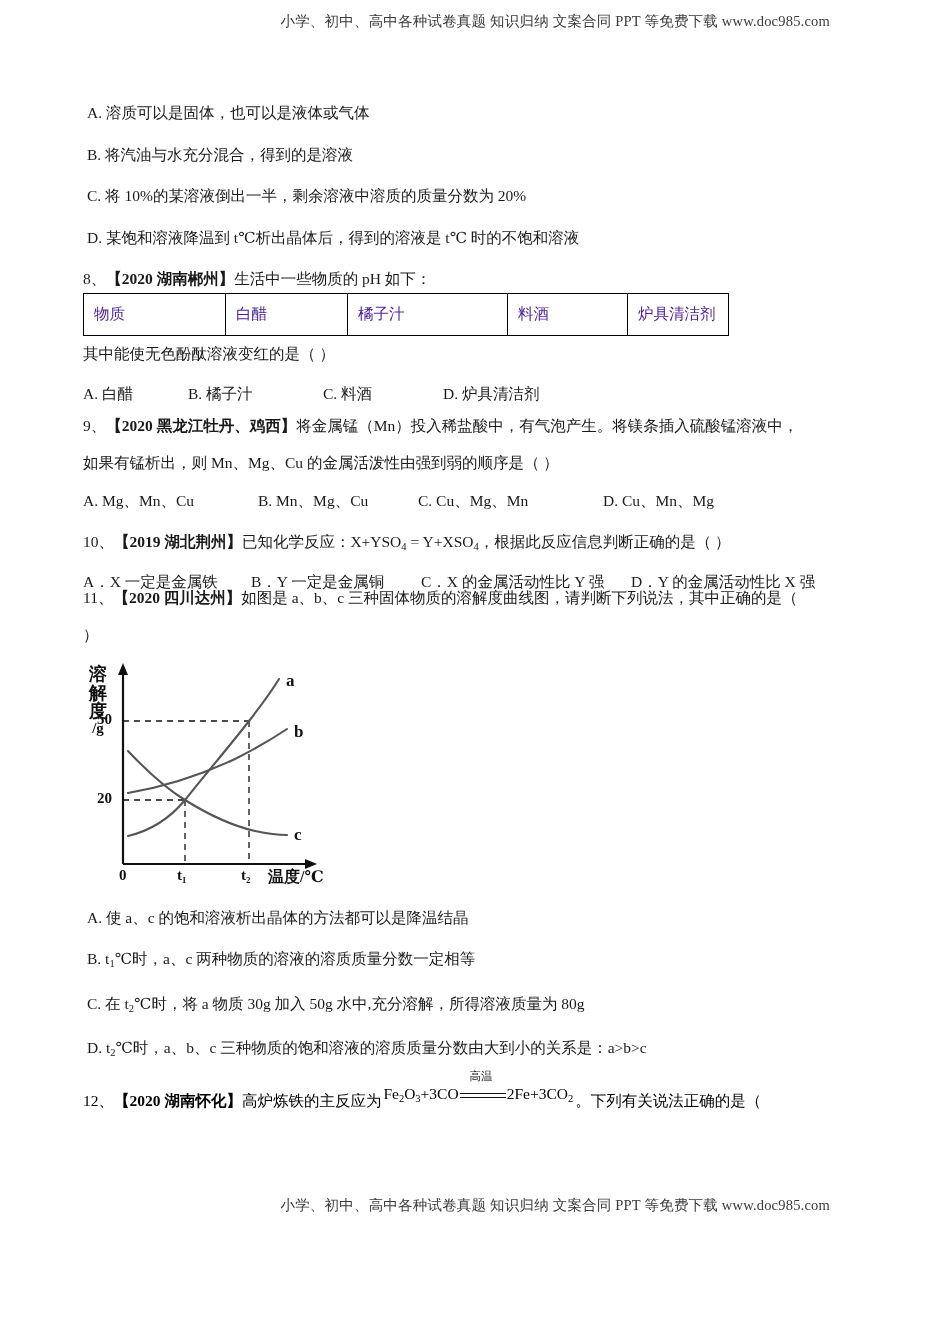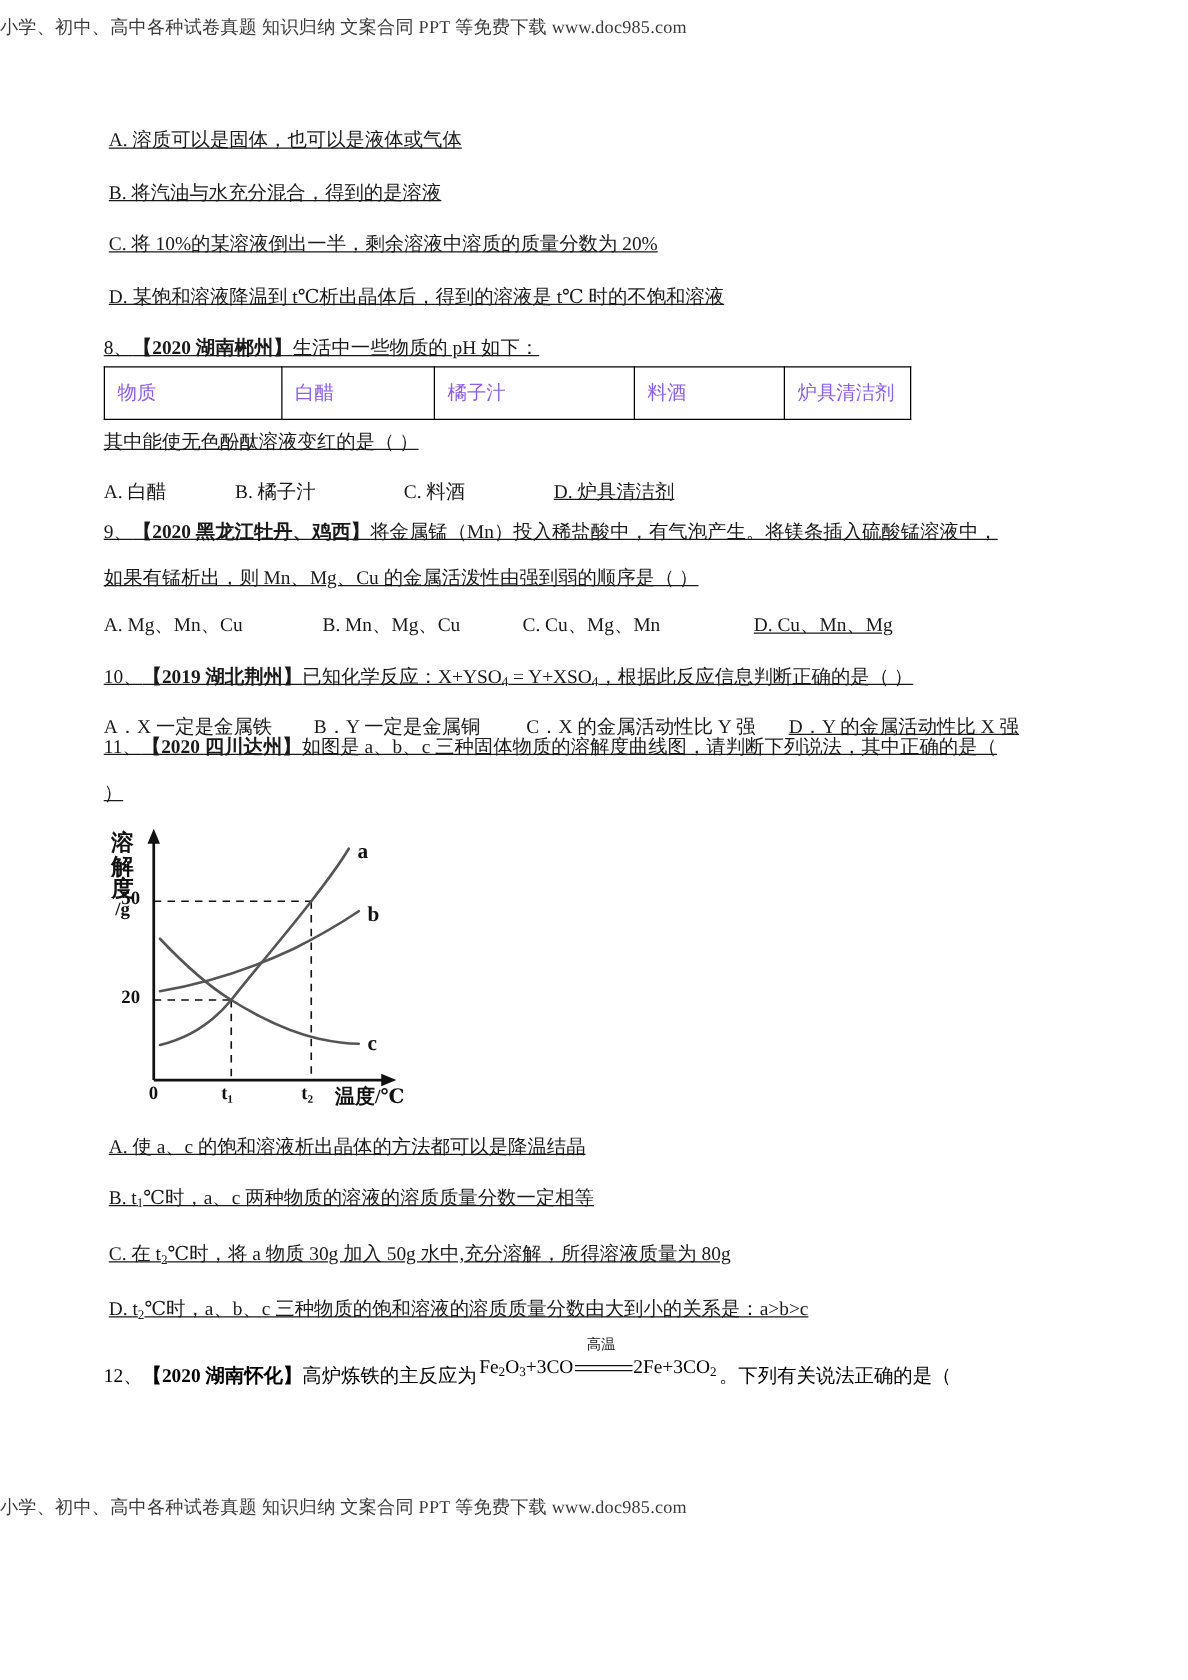--- a/index.html
+++ b/index.html
@@ -21,43 +21,43 @@
     inset: 0;
     width: 950px;
     height: 1344px;
   }
 
   
   .watermark {
     position: absolute;
     left: 0;
     width: 796px;
-    text-align: left;
+    text-align: right;
     font-size: 14.5px;
     color: #3a3a3a;
     letter-spacing: 0.2px;
     white-space: nowrap;
+    padding-left: 34px;
   }
   .watermark.top { top: 12px; }
   .watermark.bottom { top: 1196px; }
 
   
   .content {
     position: absolute;
     left: 83px;
     top: 105px;
     width: 790px;
   }
 
   .line {
     font-size: 15.5px;
     line-height: 1.0;
     color: #1a1a1a;
     white-space: nowrap;
-    text-decoration: underline;
   }
 
   .opt-line {
     margin-bottom: 26px;
     padding-left: 4px;
   }
 
   .q-line {
     margin-bottom: 22px;
   }
@@ -75,21 +75,21 @@
     width: 645px;
     margin: 6px 0 10px 0;
     table-layout: fixed;
   }
   .ph-table td {
     border: 1px solid #000000;
     height: 37px;
     padding: 2px 0 2px 10px;
     font-size: 15.5px;
     vertical-align: middle;
-    color: #8b5cf6;
+    color: #4c1d95;
   }
   .ph-table col.c0 { width: 142px; }
   .ph-table col.c1 { width: 122px; }
   .ph-table col.c2 { width: 160px; }
   .ph-table col.c3 { width: 120px; }
   .ph-table col.c4 { width: 101px; }
 
   
   .chart-wrap {
     position: relative;

